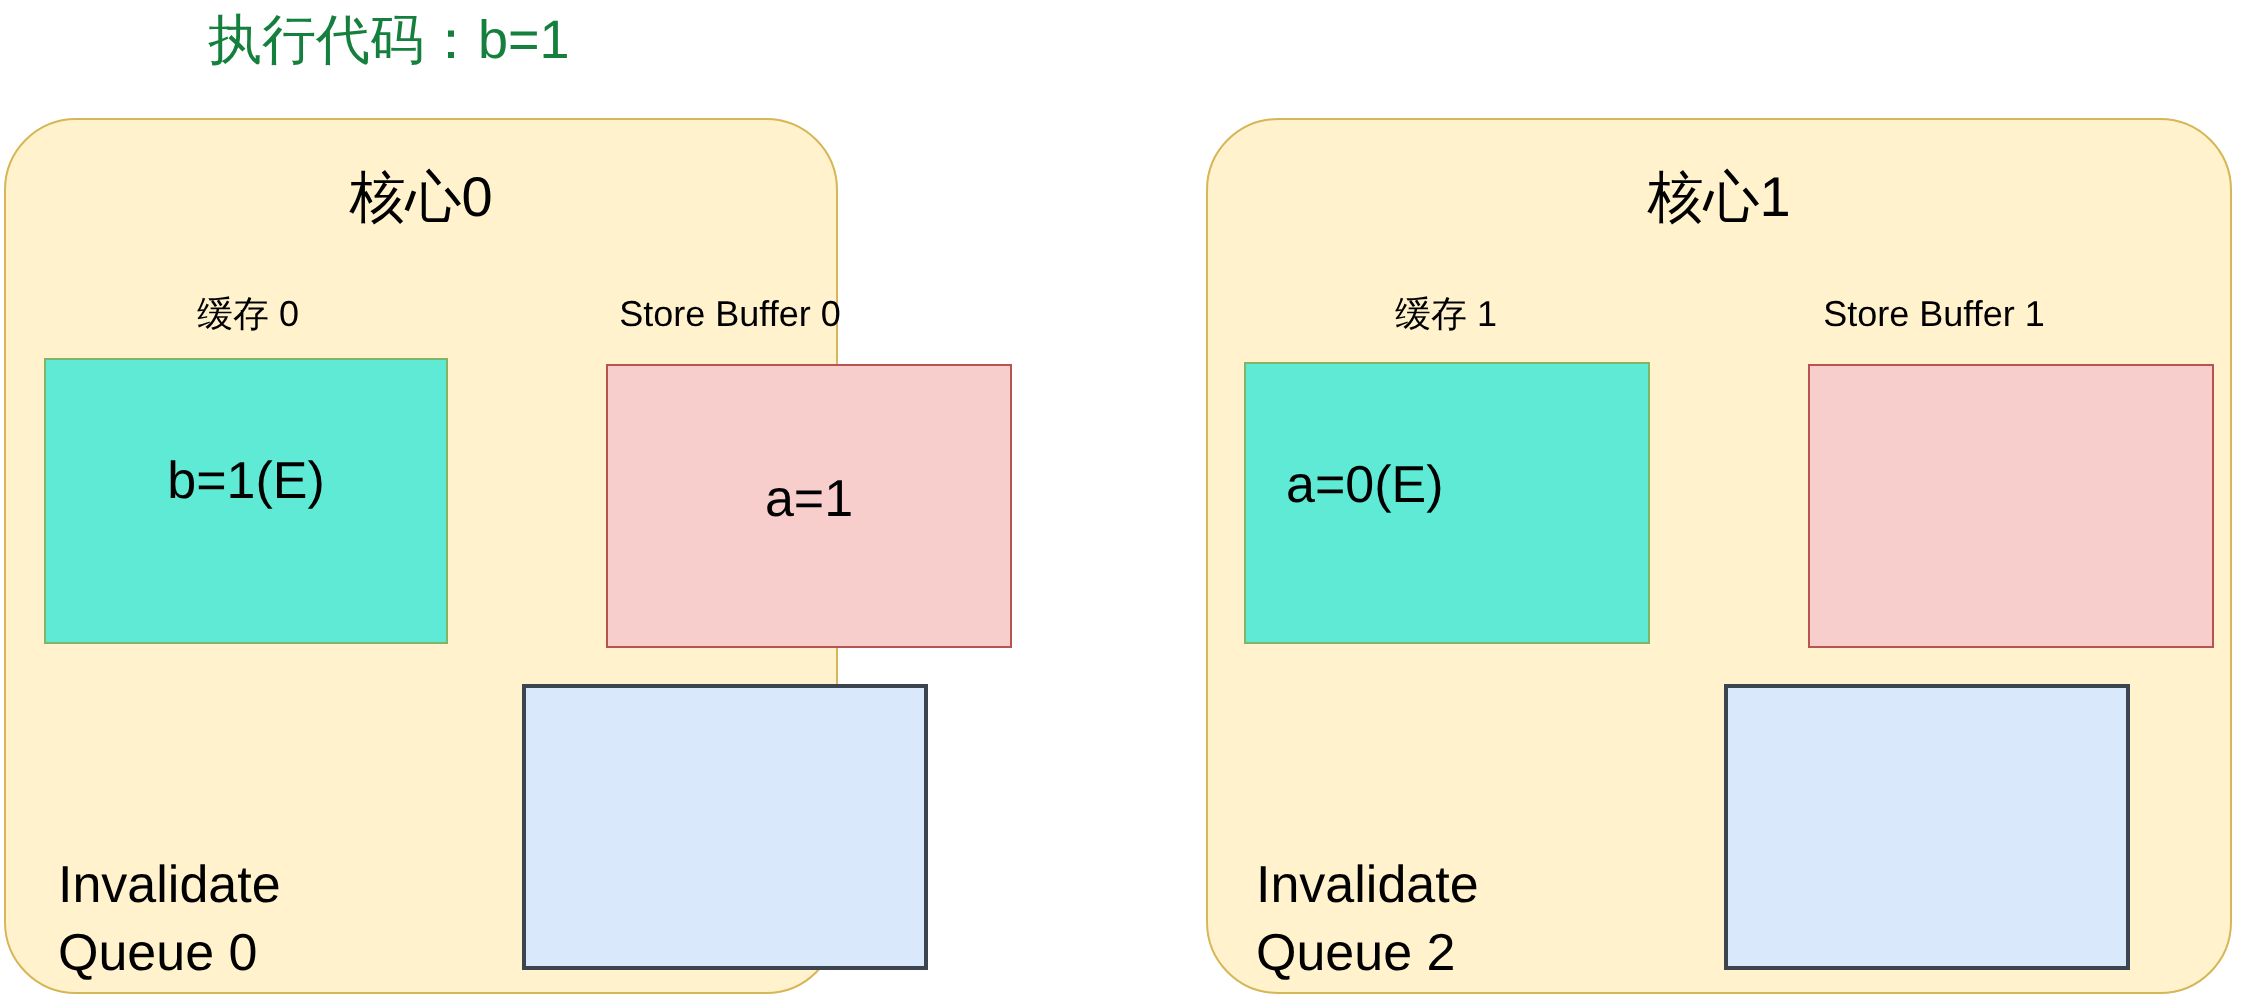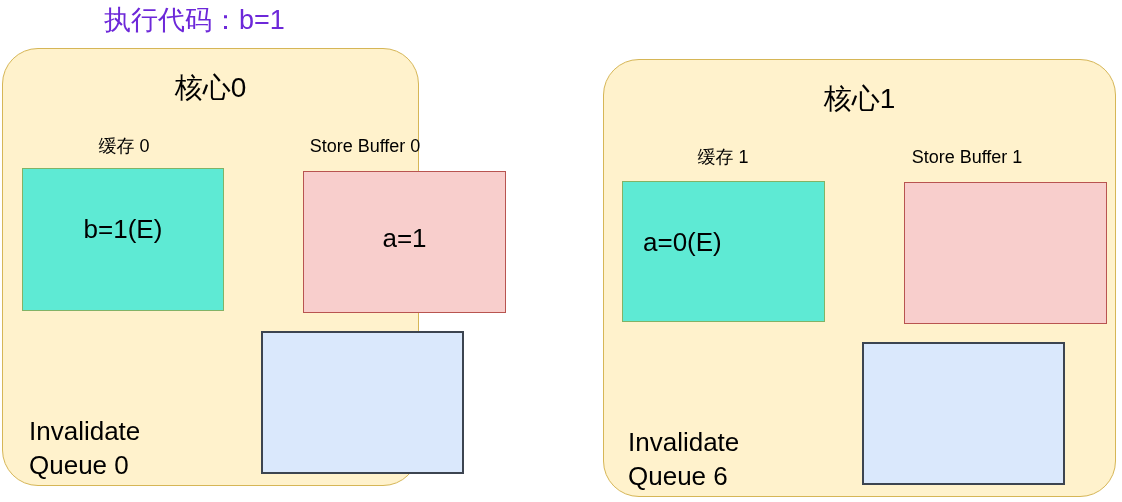--- a/index.html
+++ b/index.html
@@ -17,32 +17,32 @@
   }
 
   
   .diagram-title {
     position: absolute;
     left: 104px;
     top: 2px;
     font-size: 27px;
     line-height: 36px;
     white-space: nowrap;
-    color: #6d28d9;
+    color: #15803d;
   }
 
   
   .core-panel {
     position: absolute;
     background: #fff2cc;
     border: 1.6px solid #d6b656;
     border-radius: 36px;
     box-sizing: border-box;
   }
-  #core-panel-0 { left: 2px;   top: 48px; width: 417px; height: 438px; }
+  #core-panel-0 { left: 2px;   top: 59px; width: 417px; height: 438px; }
   #core-panel-1 { left: 603px; top: 59px; width: 513px; height: 438px; padding-left: 37px; }
 
   .core-title {
     position: absolute;
     top: 22px;
     left: 0;
     width: 100%;
     text-align: center;
     font-size: 28px;
     line-height: 34px;
@@ -158,19 +158,19 @@
   <div class="mem-box box-cache" id="cache-box-1">
     <div class="box-value">a=0(E)</div>
   </div>
 
   <div class="mem-box box-store-buffer" id="sb-box-1">
     <div class="box-value"></div>
   </div>
 
   <div class="label-iq label-iq-1">
     <span class="iq-line">Invalidate</span>
-    <span class="iq-line">Queue 6</span>
+    <span class="iq-line">Queue 2</span>
   </div>
 
   <div class="mem-box box-invalidate-queue" id="iq-box-1">
     <div class="box-value"></div>
   </div>
 </div>
 
 </body></html>

